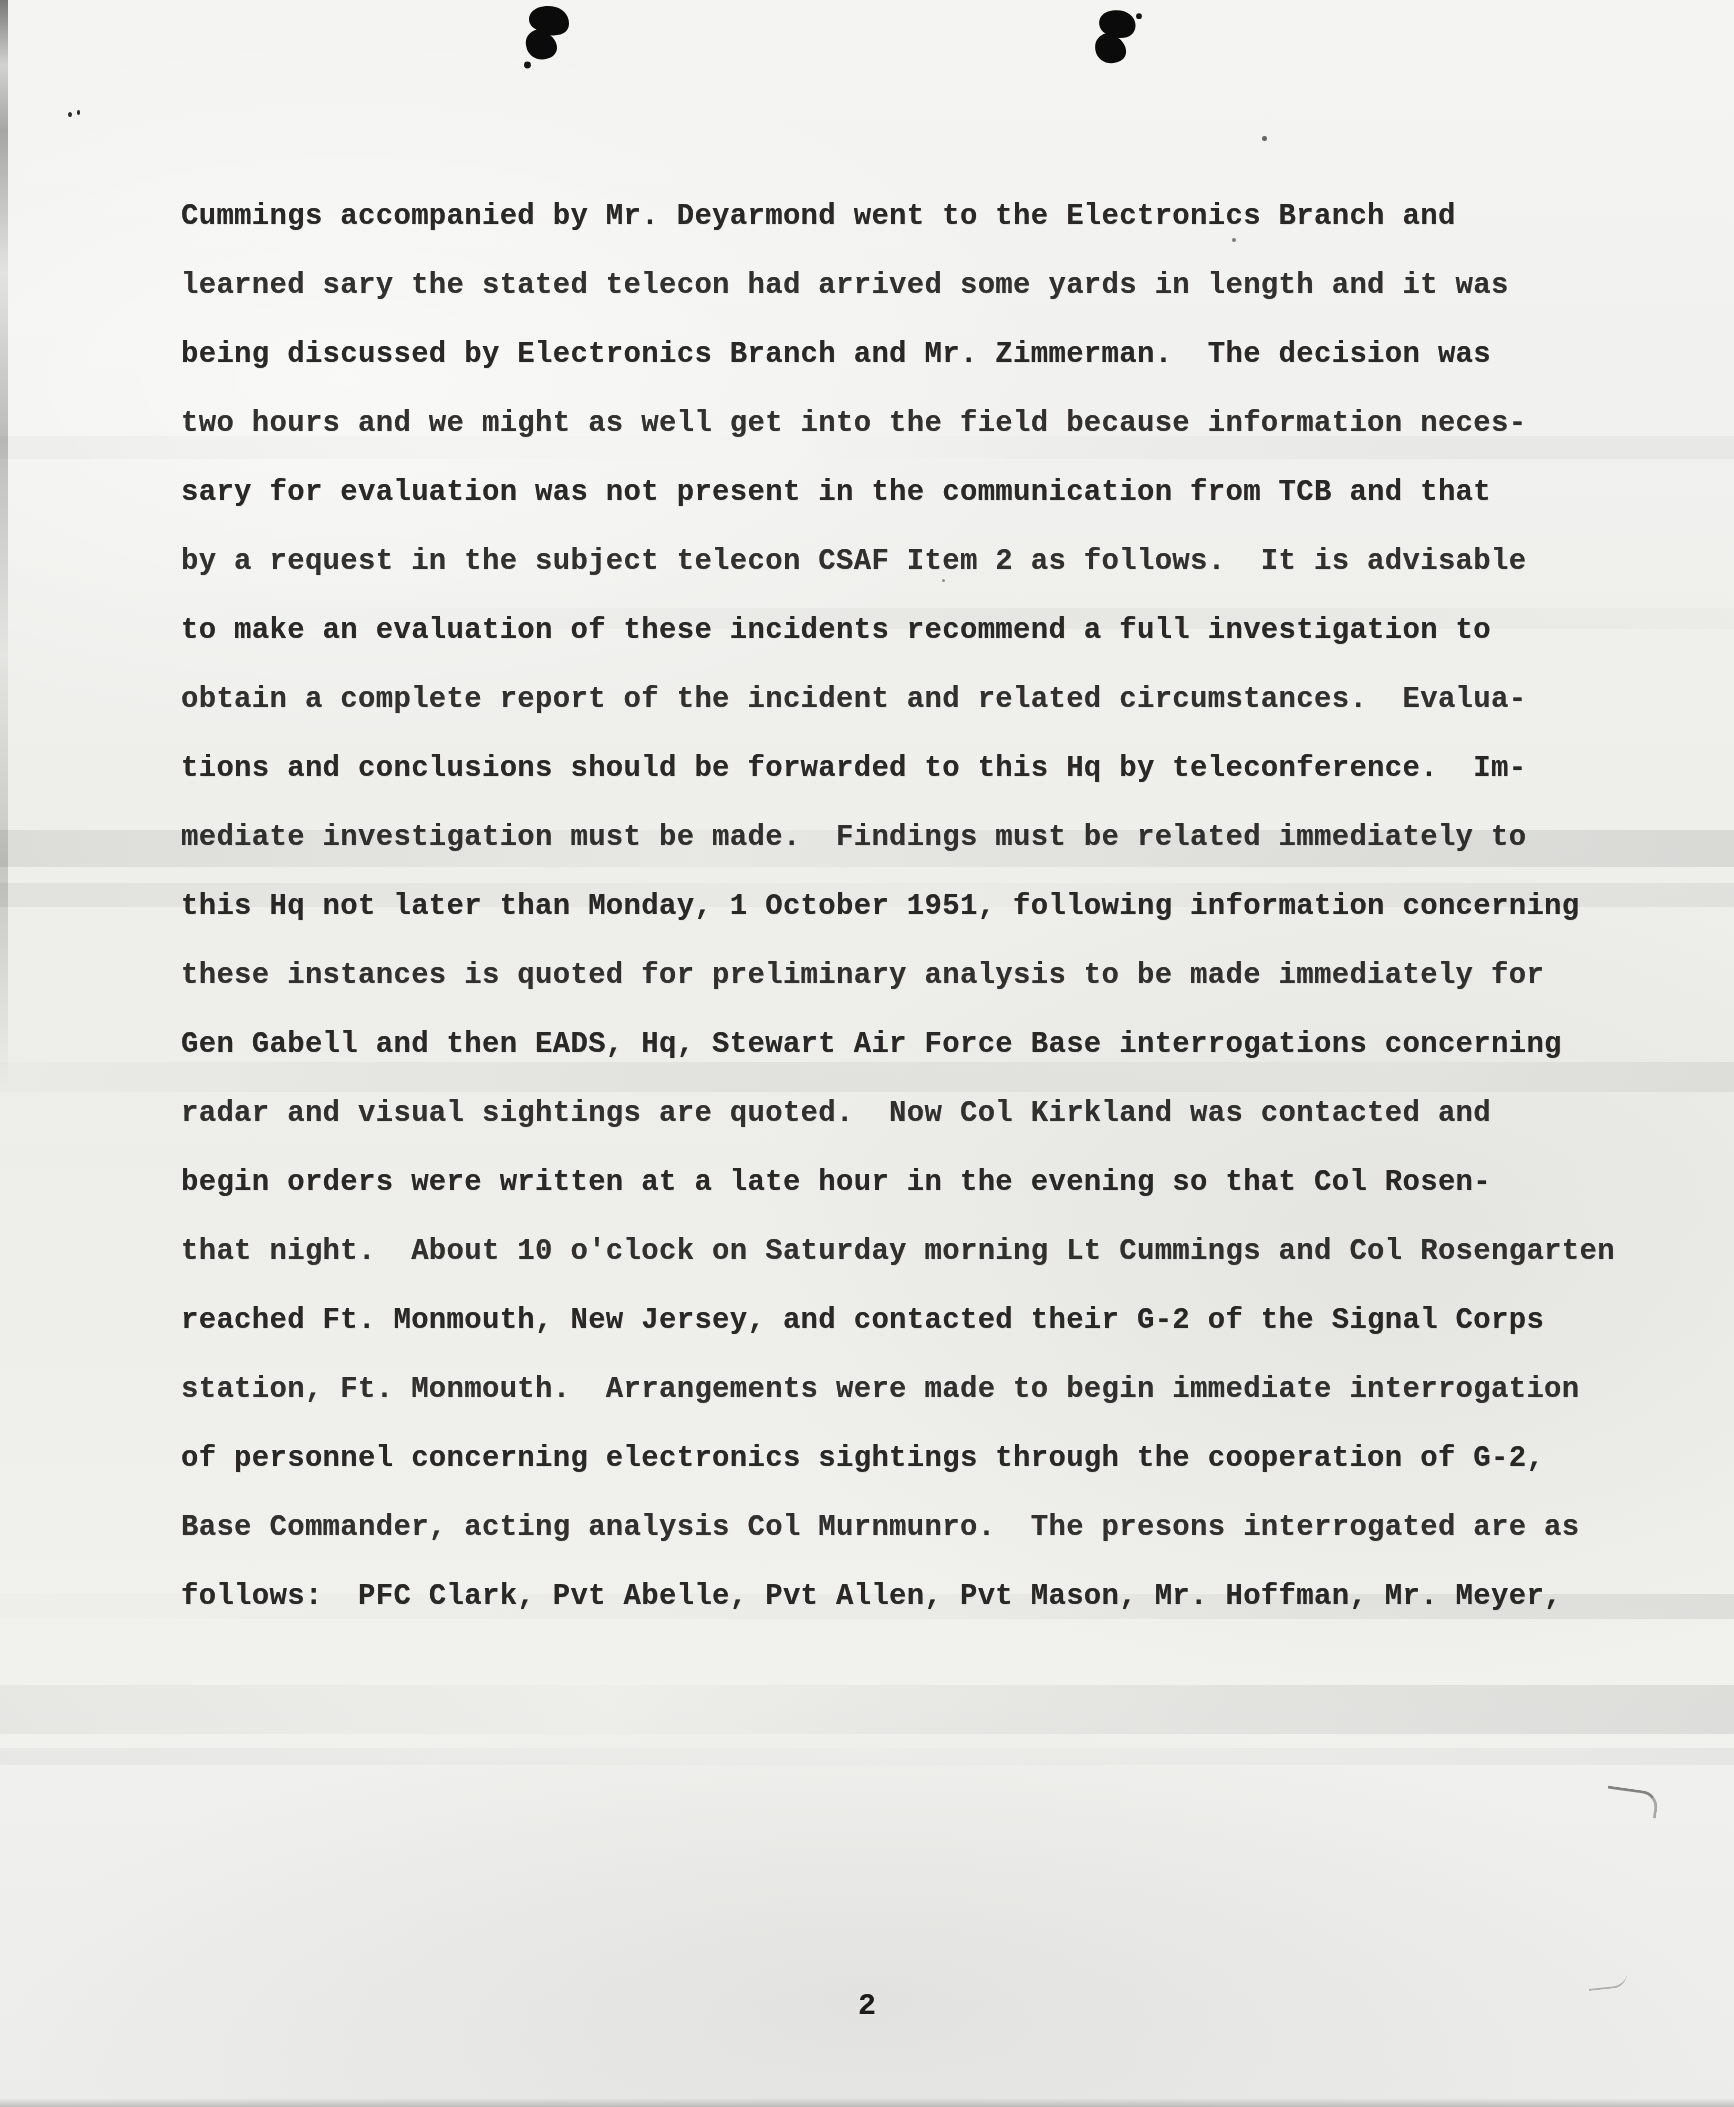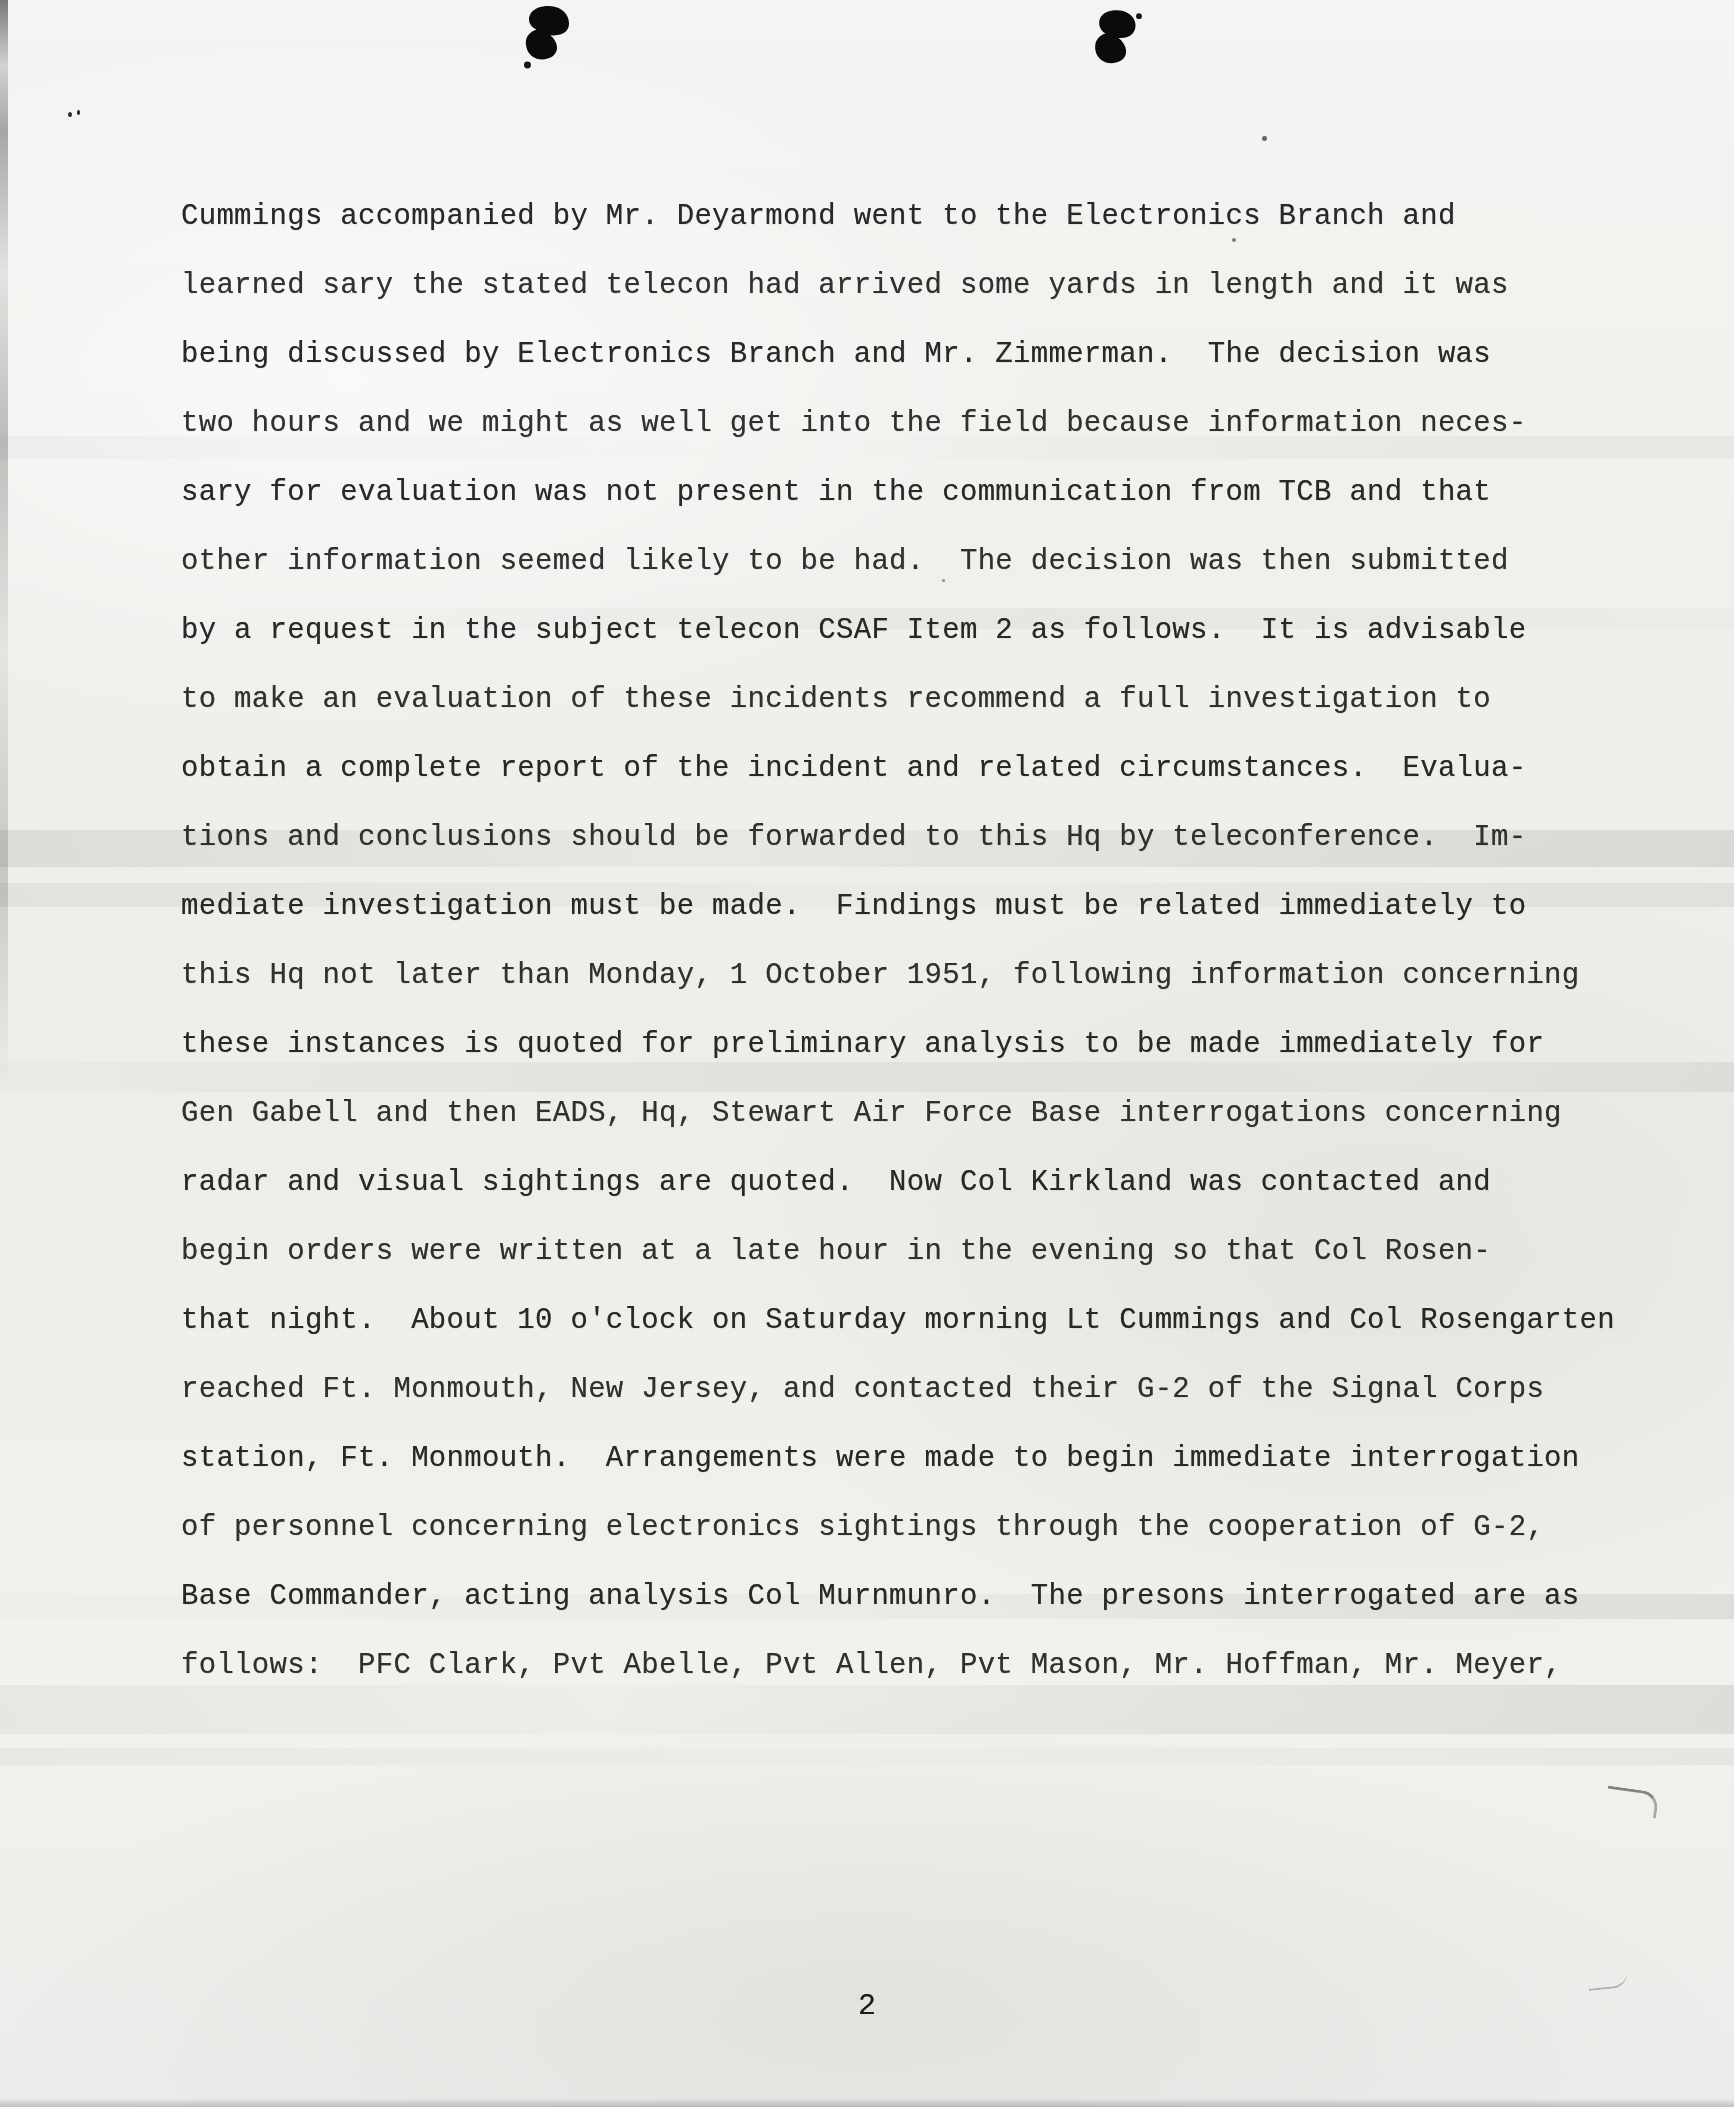--- a/index.html
+++ b/index.html
@@ -14,20 +14,21 @@
 
   .page {
     position: relative;
     width: 1734px;
     height: 2108px;
     background:
       radial-gradient(ellipse 1032px 516px at 20% 18%, rgba(255,255,255,0.55), rgba(255,255,255,0) 70%),
       radial-gradient(ellipse 918px 631px at 80% 60%, rgba(210,210,206,0.35), rgba(210,210,206,0) 70%),
       radial-gradient(ellipse 1147px 401px at 50% 95%, rgba(200,200,196,0.30), rgba(200,200,196,0) 75%),
       linear-gradient(180deg, #f4f4f2 0%, #efefec 30%, #ededea 55%, #f1f1ee 80%, #ececea 100%);
+    font-weight: bold;
   }
 
   
   .streak {
     position: absolute;
     left: 0;
     width: 100%;
     pointer-events: none;
   }
   .streak-a { top: 830px; height: 37px;
@@ -173,21 +174,20 @@
 
   <div class="hook-mark"></div>
   <div class="hook-mark-2"></div>
 
   <div class="text-block">
     <div class="line">Cummings accompanied by Mr. Deyarmond went to the Electronics Branch and</div>
     <div class="line">learned sary the stated telecon had arrived some yards in length and it was</div>
     <div class="line">being discussed by Electronics Branch and Mr. Zimmerman.  The decision was</div>
     <div class="line">two hours and we might as well get into the field because information neces-</div>
     <div class="line">sary for evaluation was not present in the communication from TCB and that</div>
-    <div class="line">other information seemed likely to be had.  The decision was then submitted</div>
     <div class="line">by a request in the subject telecon CSAF Item 2 as follows.  It is advisable</div>
     <div class="line">to make an evaluation of these incidents recommend a full investigation to</div>
     <div class="line">obtain a complete report of the incident and related circumstances.  Evalua-</div>
     <div class="line">tions and conclusions should be forwarded to this Hq by teleconference.  Im-</div>
     <div class="line">mediate investigation must be made.  Findings must be related immediately to</div>
     <div class="line">this Hq not later than Monday, 1 October 1951, following information concerning</div>
     <div class="line">these instances is quoted for preliminary analysis to be made immediately for</div>
     <div class="line">Gen Gabell and then EADS, Hq, Stewart Air Force Base interrogations concerning</div>
     <div class="line">radar and visual sightings are quoted.  Now Col Kirkland was contacted and</div>
     <div class="line">begin orders were written at a late hour in the evening so that Col Rosen-</div>

